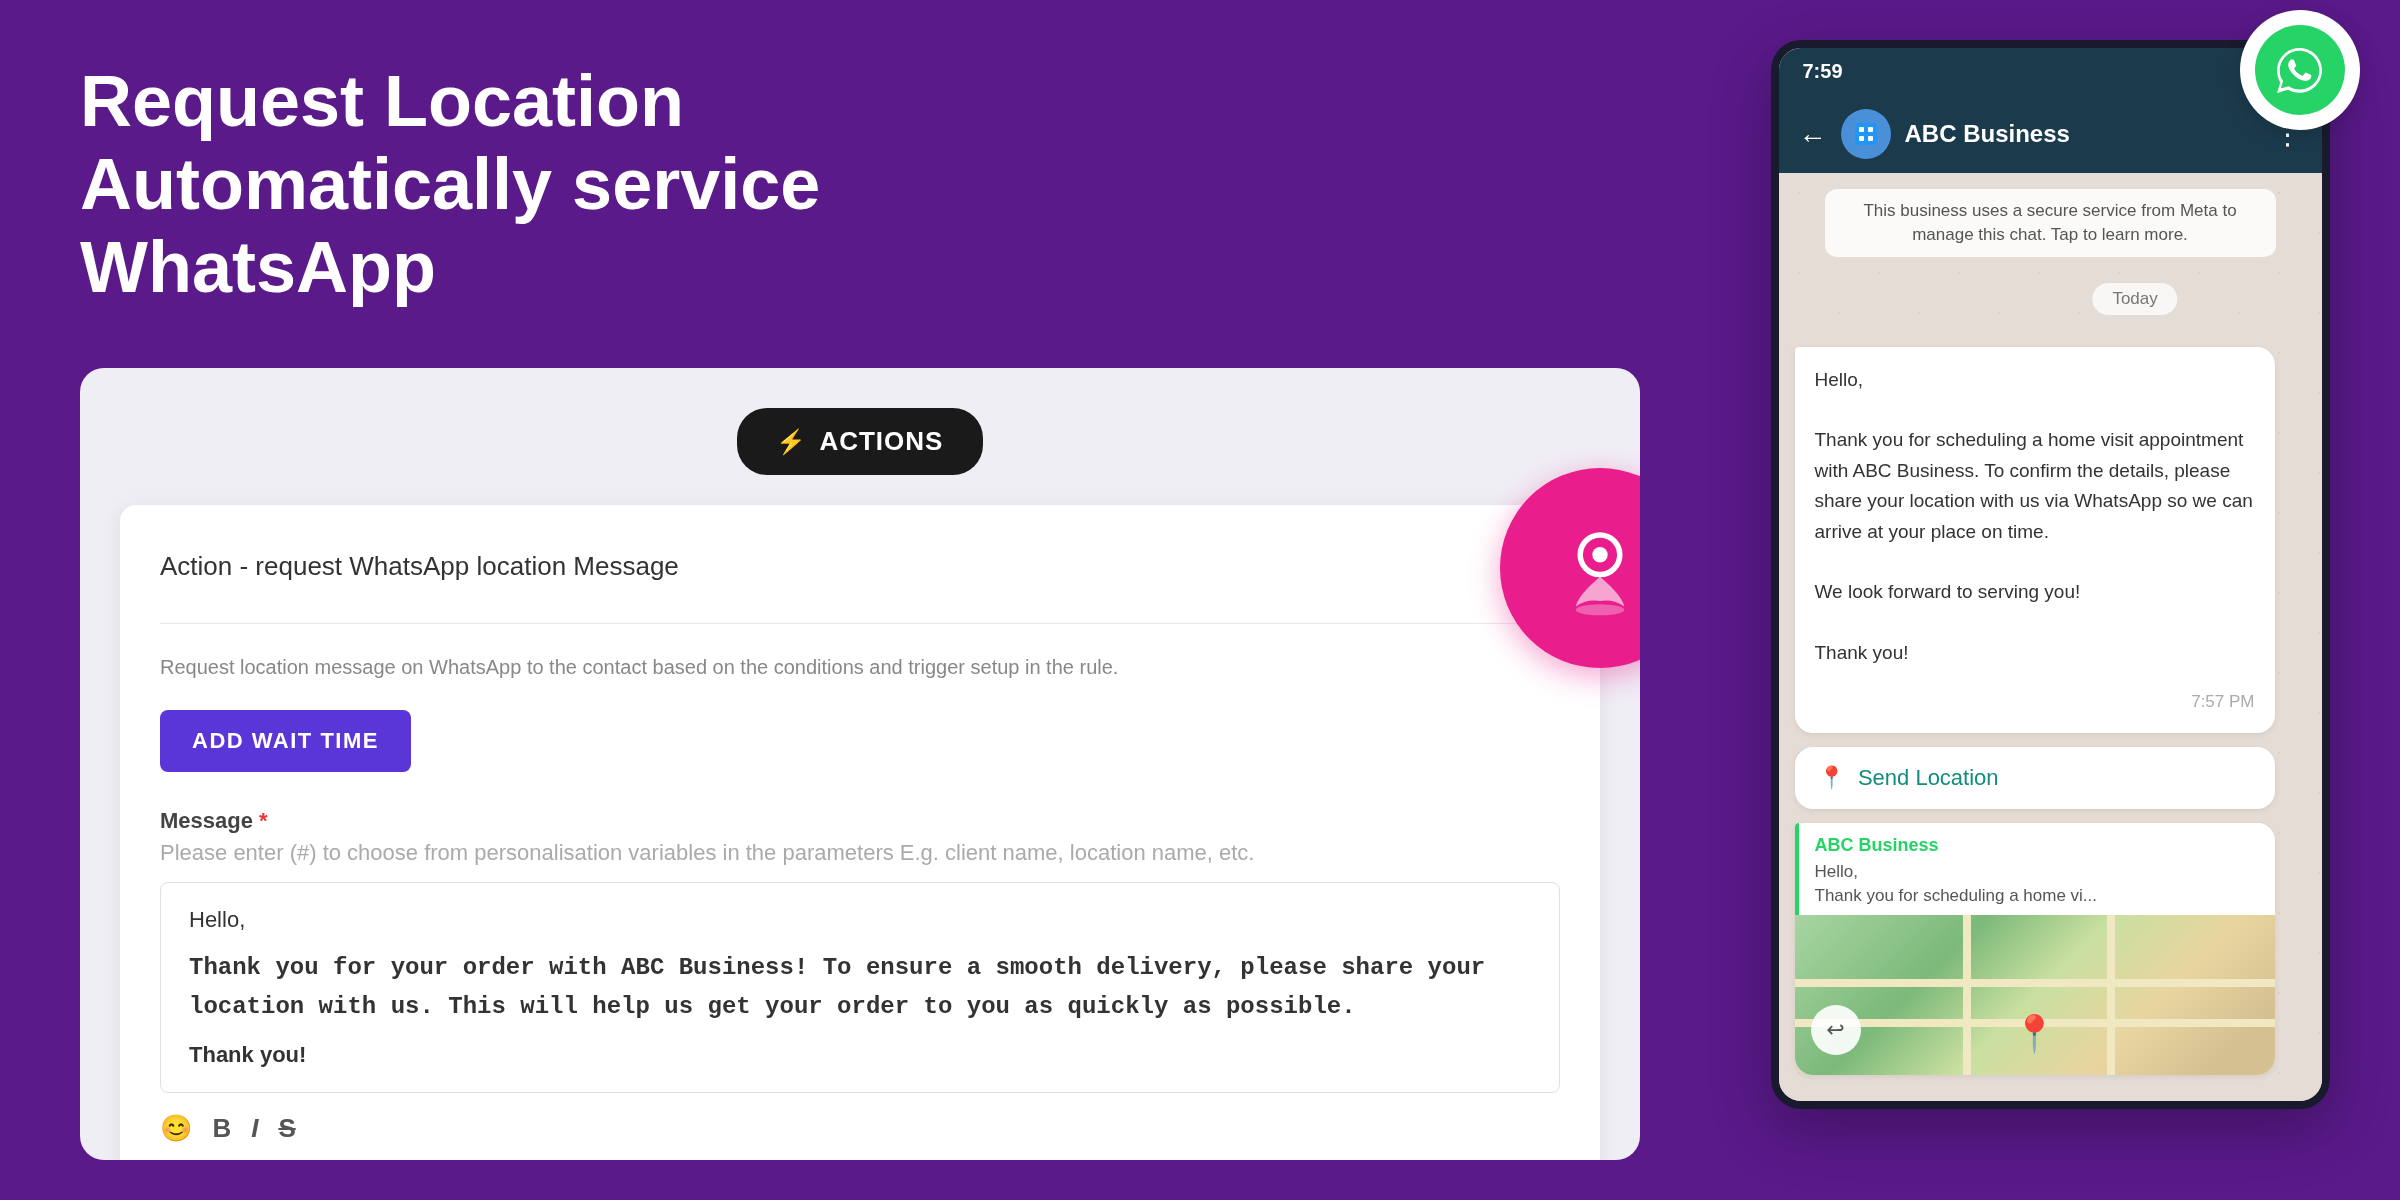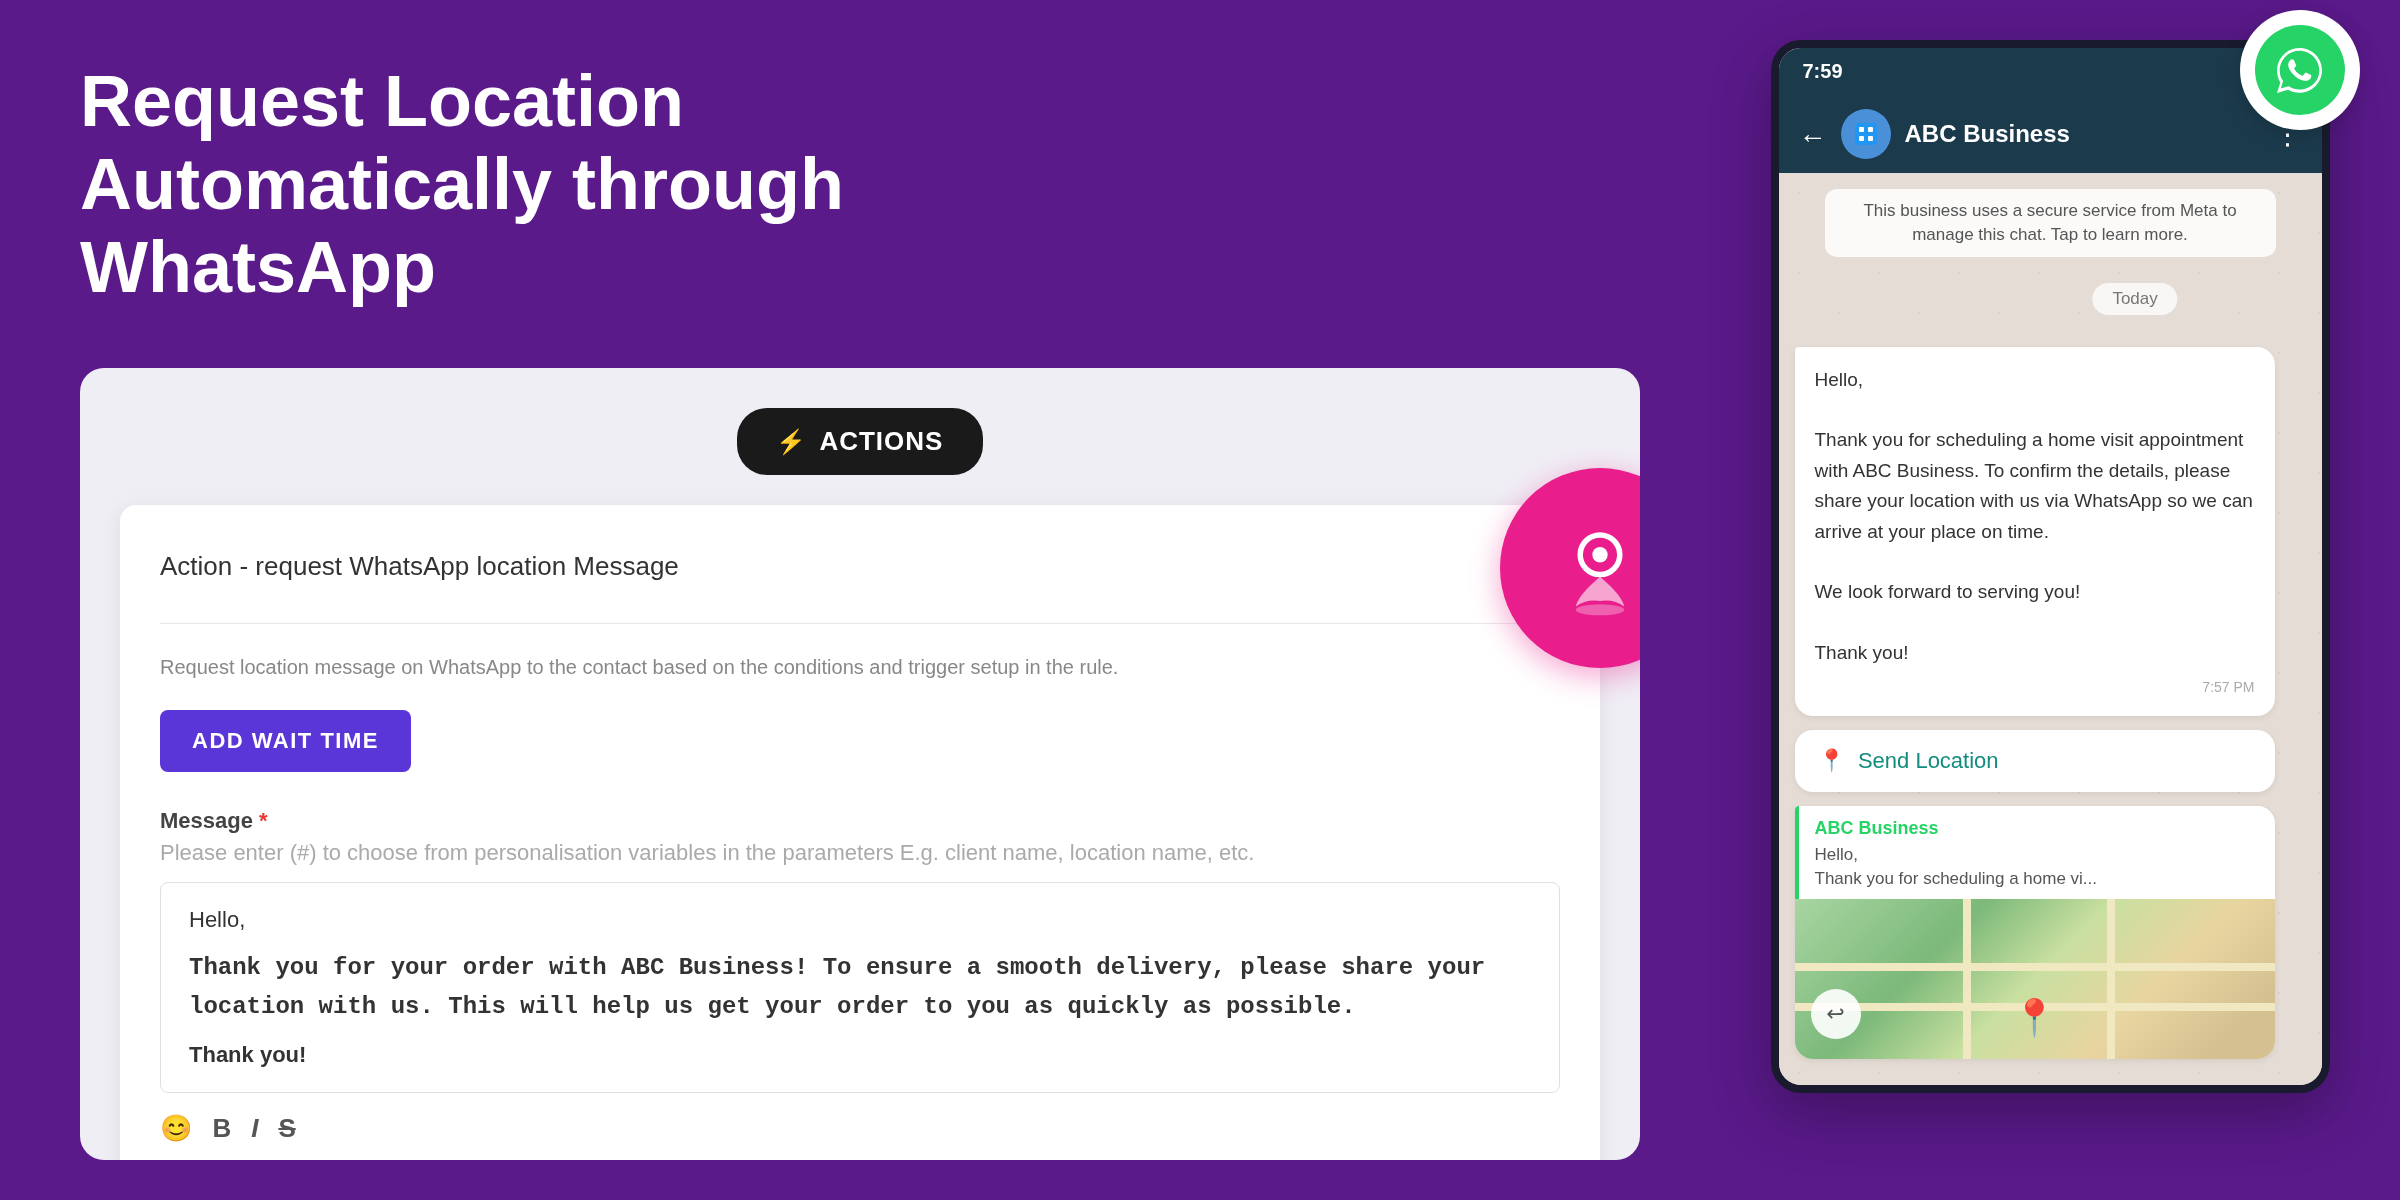--- a/index.html
+++ b/index.html
@@ -346,23 +346,23 @@
       max-width: 480px;
       font-size: 19px;
       color: #333;
       line-height: 1.55;
       box-shadow: 0 2px 6px rgba(0,0,0,0.08);
       position: relative;
     }
 
     .message-time {
       text-align: right;
-      font-size: 14px;
+      font-size: 17px;
       color: #aaa;
-      margin-top: 8px;
+      margin-top: 20px;
     }
 
     .send-location-btn {
       background: #ffffff;
       border-radius: 18px;
       padding: 18px 24px;
       margin-bottom: 14px;
       max-width: 480px;
       font-size: 22px;
       color: #128c7e;
@@ -444,21 +444,21 @@
       justify-content: center;
       font-size: 22px;
       color: #555;
     }
   </style>
 </head>
 <body>
 
 <div class="left-section">
   <h1 class="headline">
-    <span>Request Location Automatically through</span><br>
+    <span>Request Location Automatically service</span><br>
     <span>WhatsApp</span>
   </h1>
 
   <div class="editor-container">
 
     <div class="floating-icon">
       <svg viewBox="0 0 100 100" xmlns="http://www.w3.org/2000/svg">
         <circle cx="50" cy="38" r="18" fill="none" stroke="white" stroke-width="5"></circle>
         <circle cx="50" cy="38" r="7" fill="white"></circle>
         <path d="M50 58 Q30 75 28 85 Q38 78 50 80 Q62 78 72 85 Q70 75 50 58Z" fill="white" opacity="0.6"></path>

